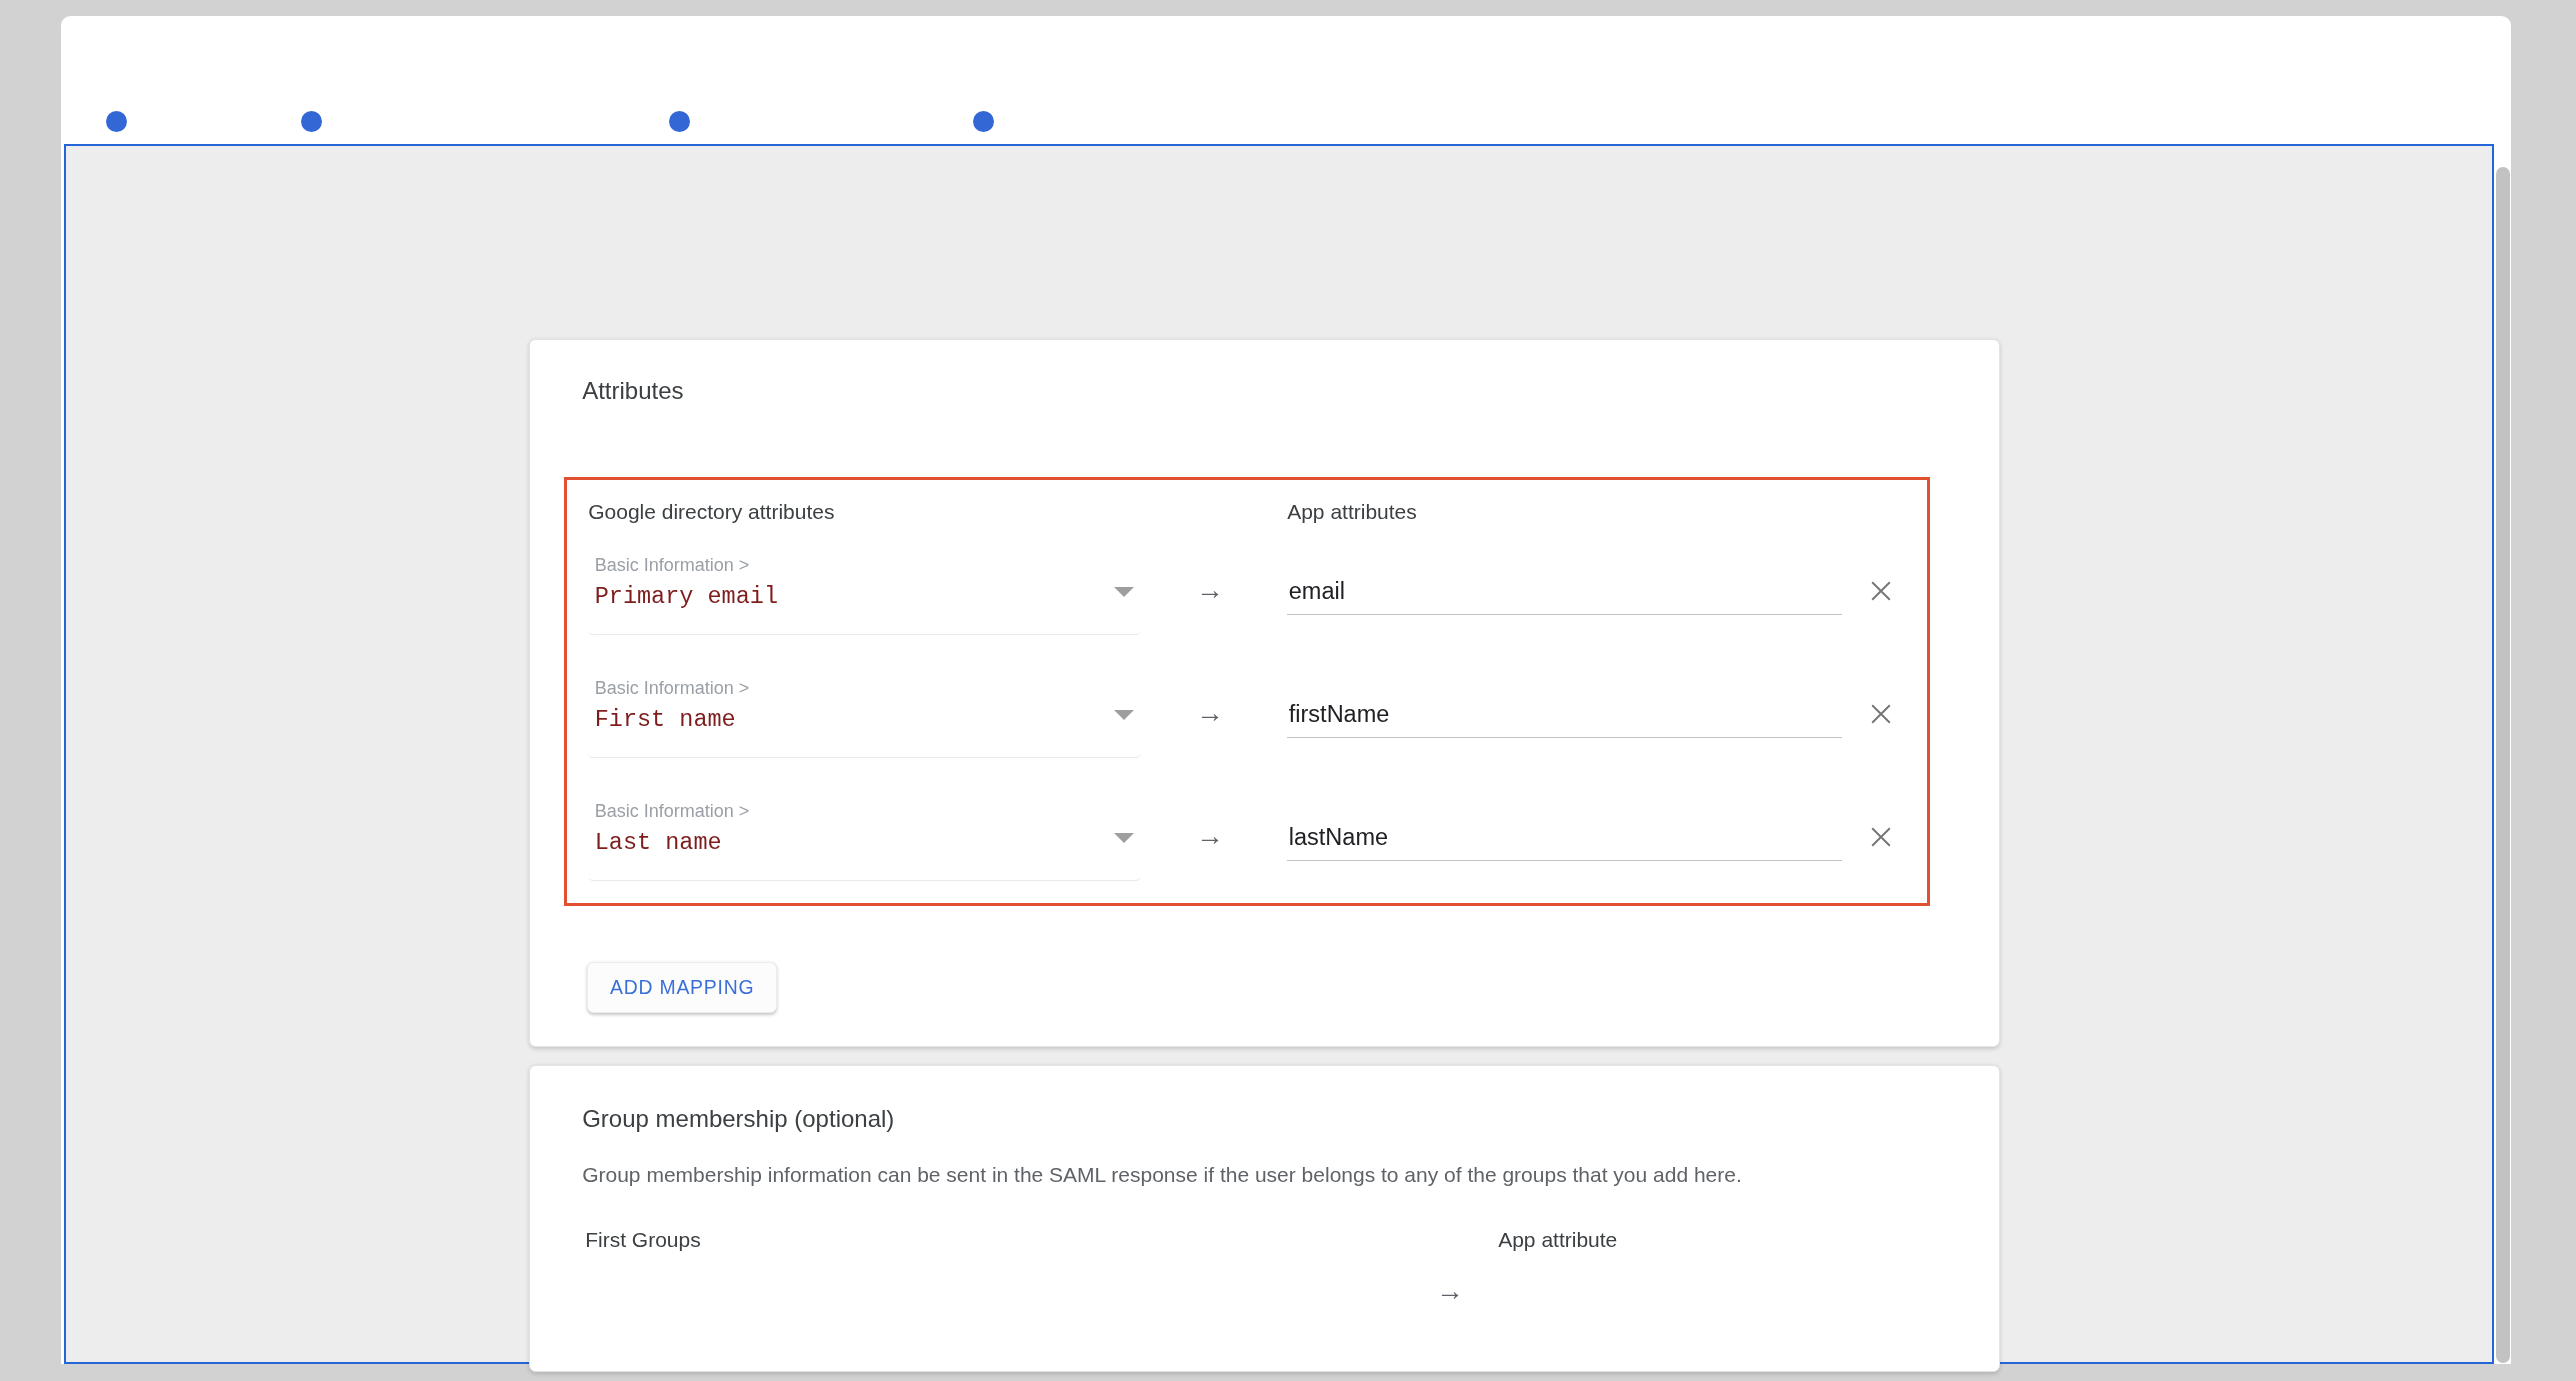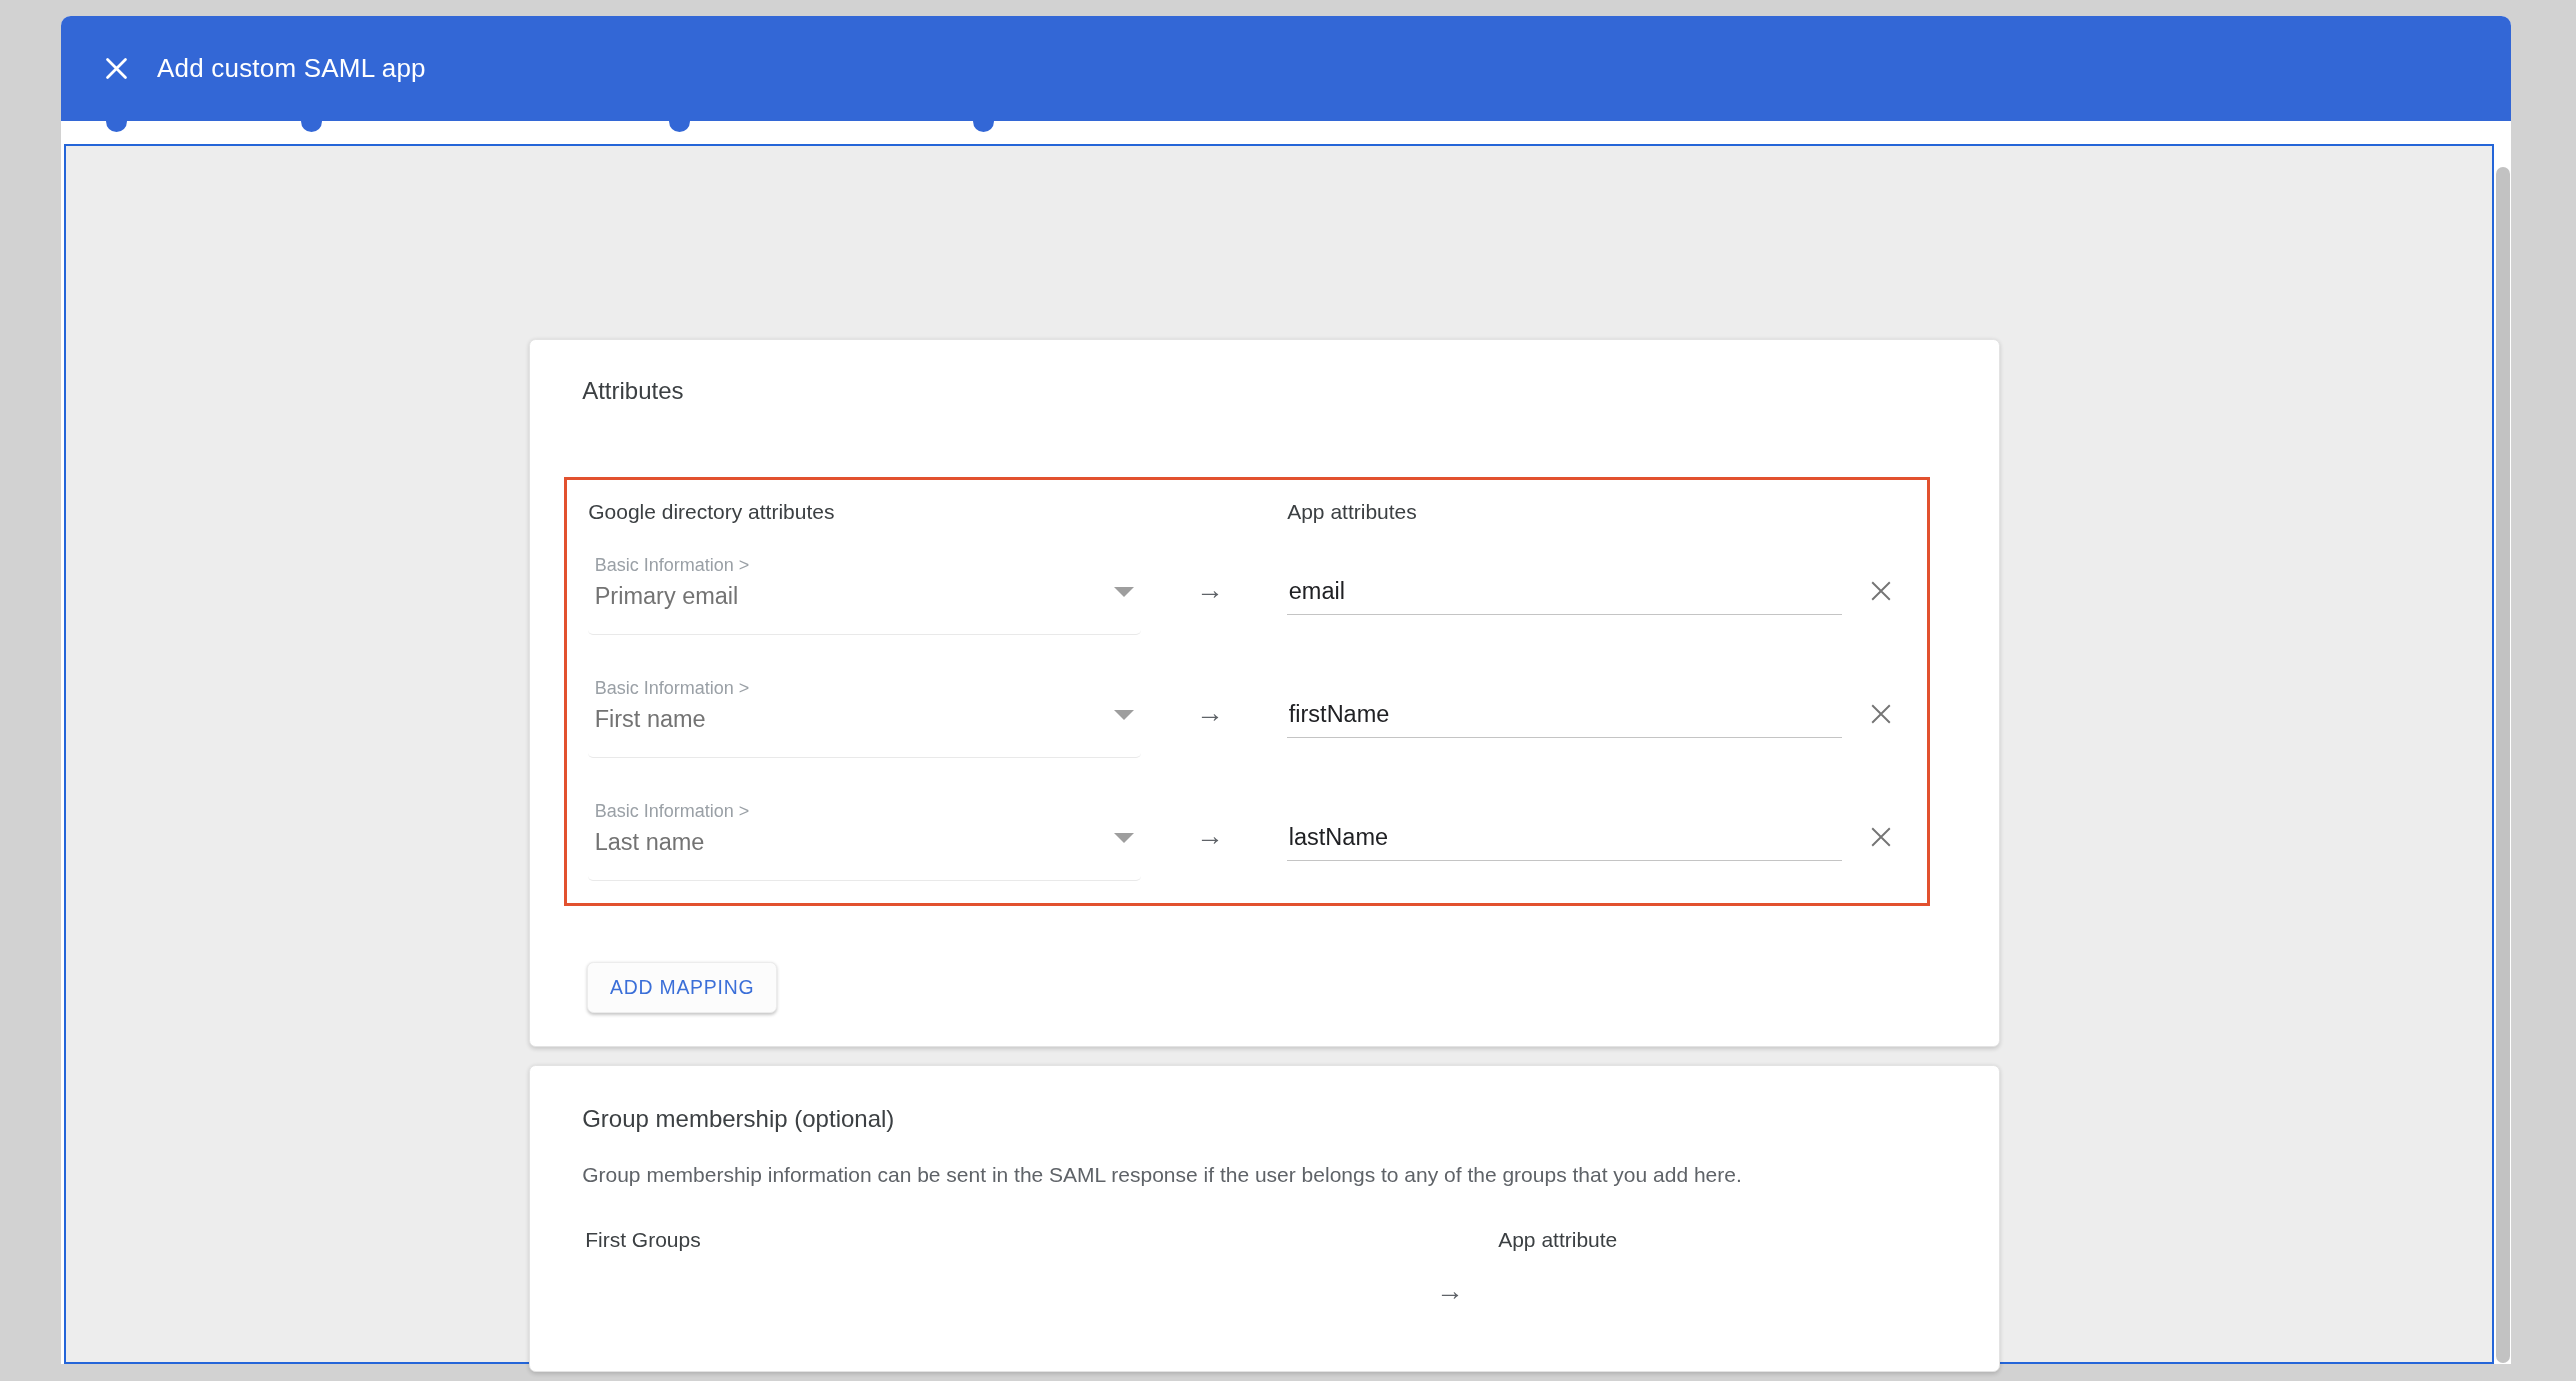--- a/index.html
+++ b/index.html
@@ -35,21 +35,21 @@
   .annot{position:absolute;border:3.2px solid #e2512f;box-sizing:border-box;z-index:4;pointer-events:none;}
   .annot1{left:34px;top:137px;width:1366px;height:429px;}
 
   .col-head{position:absolute;font-size:21px;font-weight:500;color:#3c4043;}
 
   
   .map-row{position:absolute;left:58px;width:1365px;height:97px;}
   .sel{position:absolute;left:0;top:0;width:553px;height:79px;border-bottom:1.6px solid #e9e9e9;
        border-radius:0 0 4.9px 4.9px;cursor:pointer;}
   .cat{position:absolute;left:6.5px;top:0;font-size:18px;color:#9aa0a6;}
-  .selval{position:absolute;left:6.5px;top:27.5px;font-size:23.5px;color:#737373;}
+  .selval{position:absolute;left:6.5px;top:27.5px;font-size:23.5px;color:#7f1d1d;font-family:Liberation Mono, monospace;}
   .caret{position:absolute;left:526px;top:32px;width:0;height:0;border-left:10.5px solid transparent;
          border-right:10.5px solid transparent;border-top:10.5px solid #9e9e9e;}
   .arr{position:absolute;left:608px;top:19.4px;width:49px;font-size:27.5px;color:#5f6368;}
   .appf{position:absolute;left:699px;top:22.7px;width:555px;}
   .appf input{width:100%;font-size:23.5px;color:#202124;border:0;outline:none;background:transparent;
               border-bottom:1.6px solid #c4c4c4;padding:0 0 9.7px 1.6px;box-sizing:border-box;
               font-family:"Liberation Sans","DejaVu Sans",sans-serif;}
   .xbtn{position:absolute;left:1275px;top:18px;width:36px;height:36px;border:0;background:transparent;
         cursor:pointer;display:flex;align-items:center;justify-content:center;padding:0;}
 
@@ -73,28 +73,20 @@
 <body>
 
 <div id="stage">
   <div class="dialog">
 
     <div class="step-dot" style="left:45px;top:95px;"></div>
     <div class="step-dot" style="left:240px;top:95px;"></div>
     <div class="step-dot" style="left:608px;top:95px;"></div>
     <div class="step-dot" style="left:912px;top:95px;"></div>
 
-    <div class="appbar">
-      <button class="close-x" aria-label="close">
-        <svg width="31" height="31" viewBox="0 0 38 38">
-          <path d="M8 8 L30 30 M30 8 L8 30" stroke="#ffffff" stroke-width="3.4" stroke-linecap="round"></path>
-        </svg>
-      </button>
-      <span class="appbar-title">Add custom SAML app</span>
-    </div>
 
     <div class="content">
 
       <div class="card card1">
         <div class="card-title" style="left:52px;top:37px;">Attributes</div>
 
         <div class="annot annot1"></div>
 
         <div class="col-head" style="left:58px;top:160px;">Google directory attributes</div>
         <div class="col-head" style="left:757px;top:160px;">App attributes</div>

